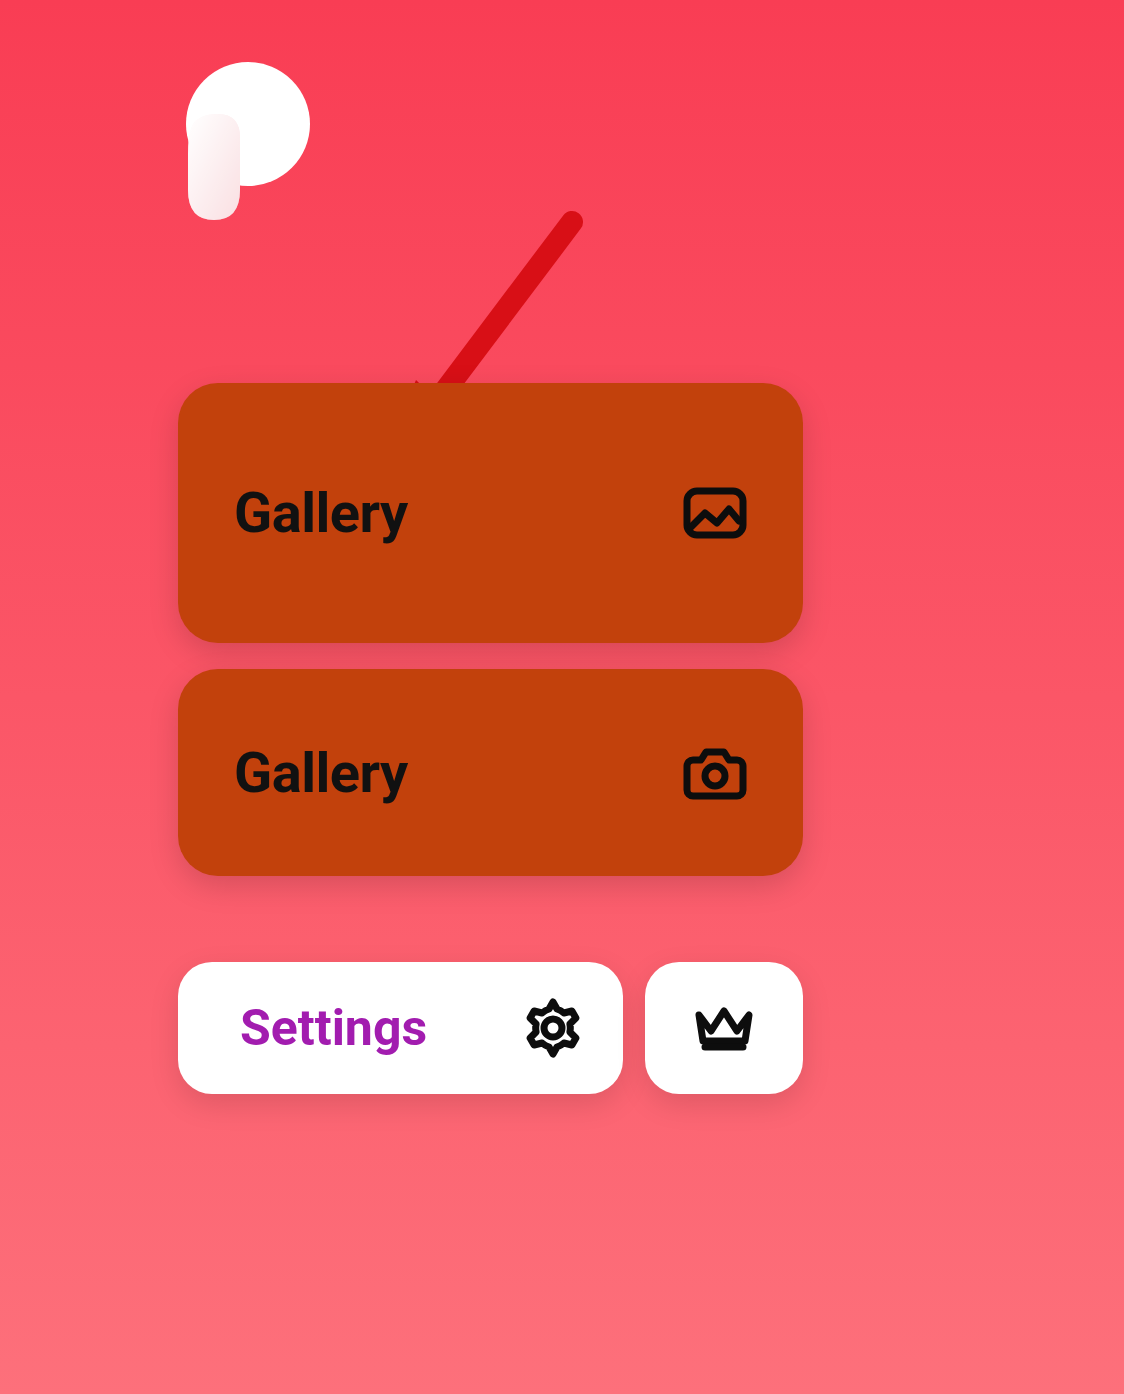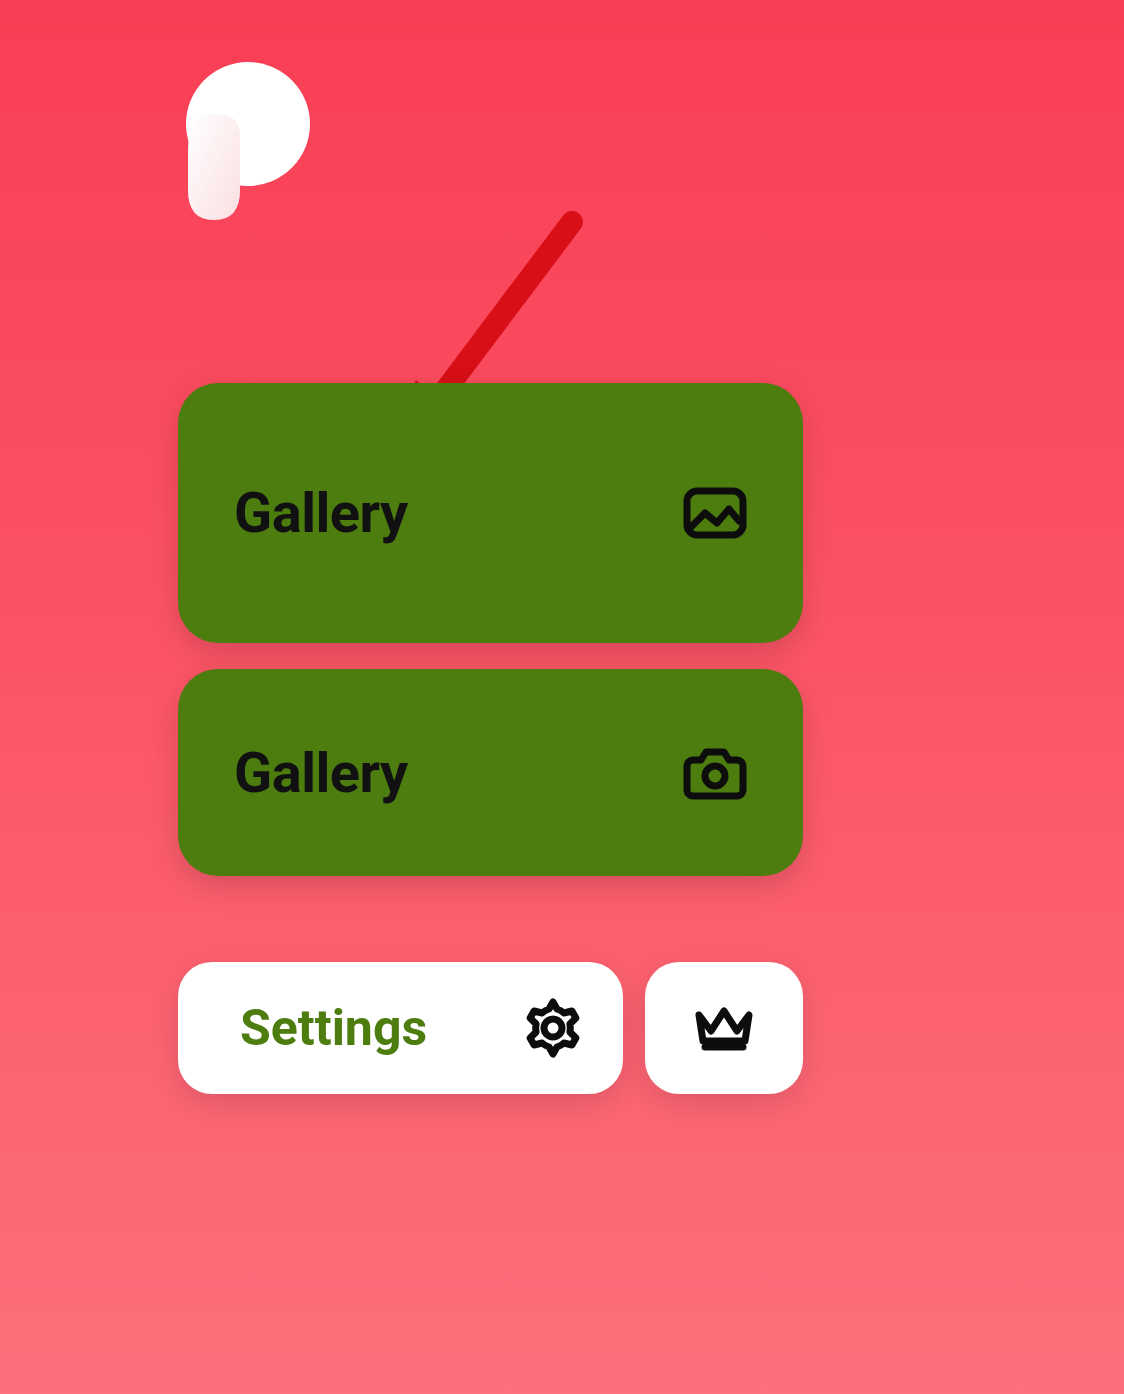--- a/index.html
+++ b/index.html
@@ -32,21 +32,21 @@
 
   
   .cards {
     position: absolute;
     left: 178px;
     top: 383px;
     width: 625px;
   }
 
   .card {
-    background: #4d7c0f;
+    background: #c2410c;
     border-radius: 40px;
     box-shadow: 0 10px 30px rgba(0,0,0,0.15);
     display: flex;
     align-items: center;
     justify-content: space-between;
     padding: 0 56px;
   }
 
   .card.big {
     height: 260px;
@@ -76,21 +76,21 @@
     flex: 1;
     display: flex;
     align-items: center;
     justify-content: space-between;
     padding: 0 40px 0 62px;
     box-shadow: 0 10px 30px rgba(0,0,0,0.12);
   }
   .settings-label {
     font-size: 50px;
     font-weight: 700;
-    color: #4d7c0f;
+    color: #a21caf;
   }
 
   .crown-card {
     background: #ffffff;
     border-radius: 34px;
     width: 158px;
     height: 132px;
     display: flex;
     align-items: center;
     justify-content: center;

